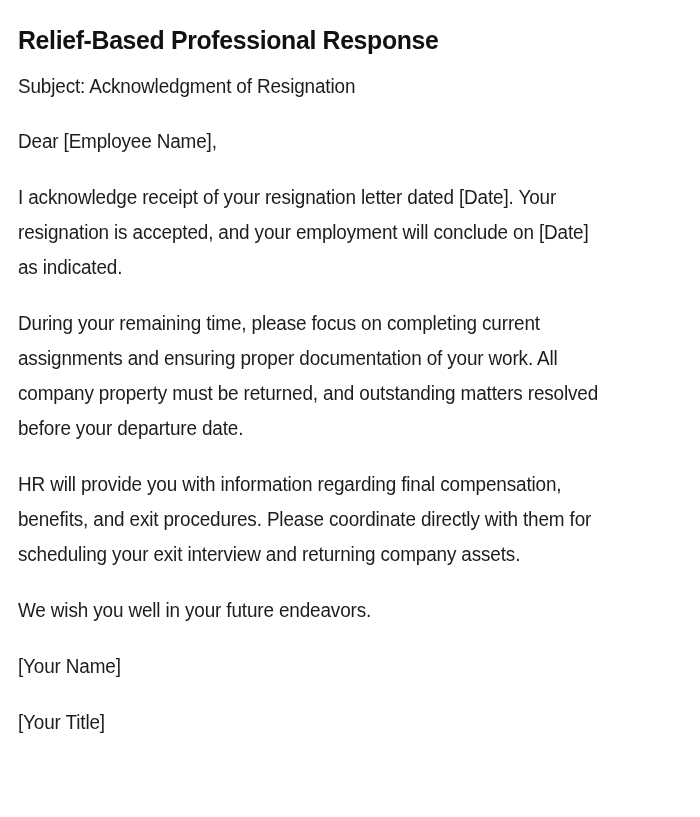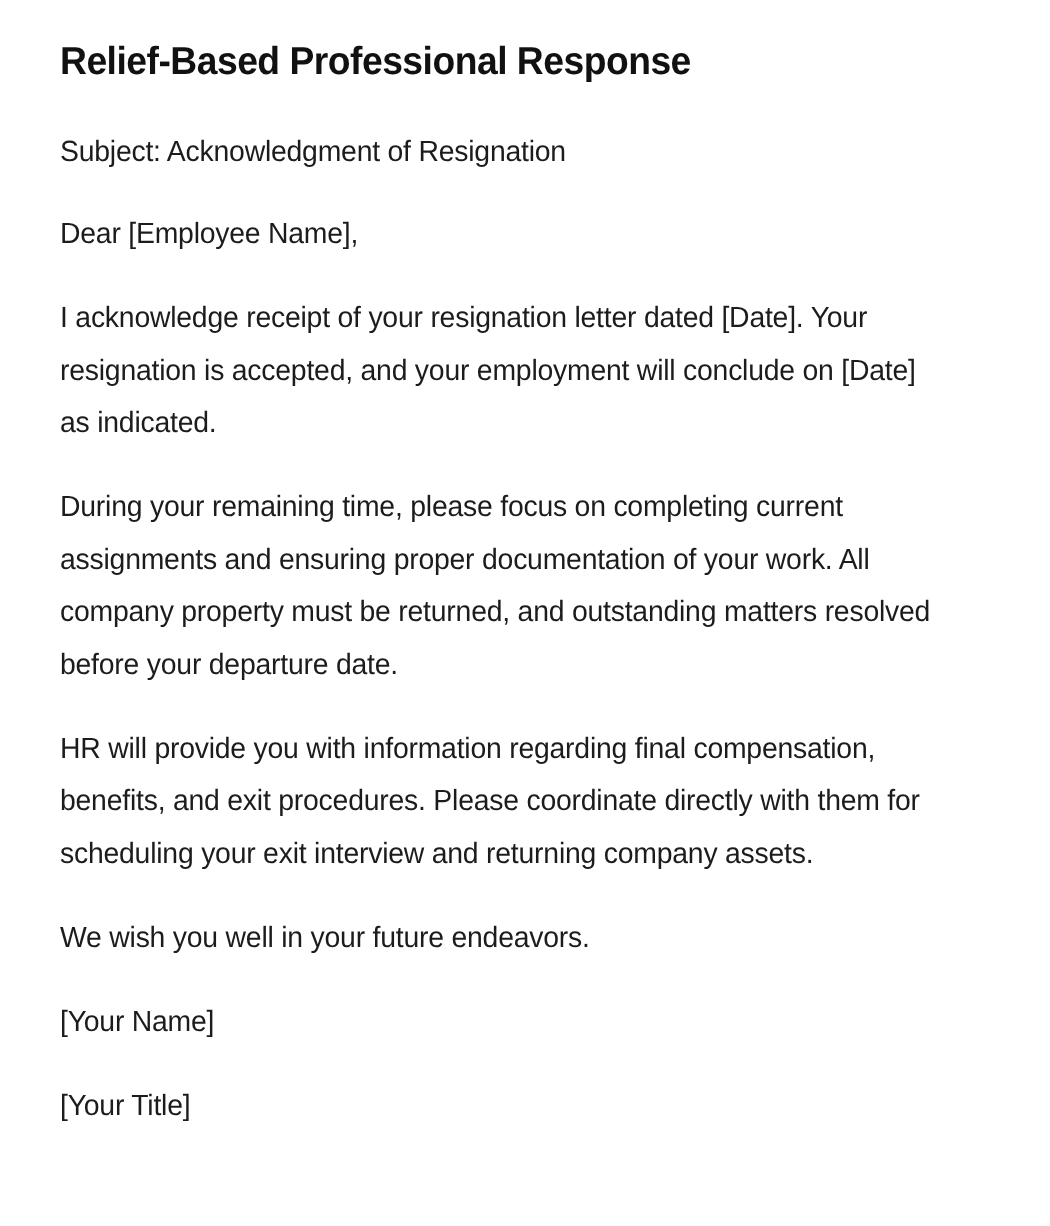--- a/index.html
+++ b/index.html
@@ -16,38 +16,38 @@
     font-family: "Liberation Sans", "DejaVu Sans", sans-serif;
     color: #1c1c1c;
     -webkit-font-smoothing: antialiased;
   }
 
   .page {
     box-sizing: border-box;
     width: 700px;
     height: 817px;
     background: #ffffff;
-    padding: 22px 60px 0 40px;
+    padding: 22px 60px 0 18px;
   }
 
   .doc-title {
     margin: 0 0 0 0;
     padding: 0;
     font-size: 26px;
     line-height: 36px;
     font-weight: bold;
     letter-spacing: -0.35px;
     color: #111111;
     transform: scaleX(0.955);
     transform-origin: left center;
     white-space: nowrap;
   }
 
   .doc-body {
-    margin-top: 26px;
+    margin-top: 11px;
   }
 
   .para {
     margin: 0 0 21px 0;
     padding: 0;
     font-size: 19.5px;
     line-height: 35px;
     font-weight: normal;
     letter-spacing: -0.15px;
     color: #1c1c1c;

